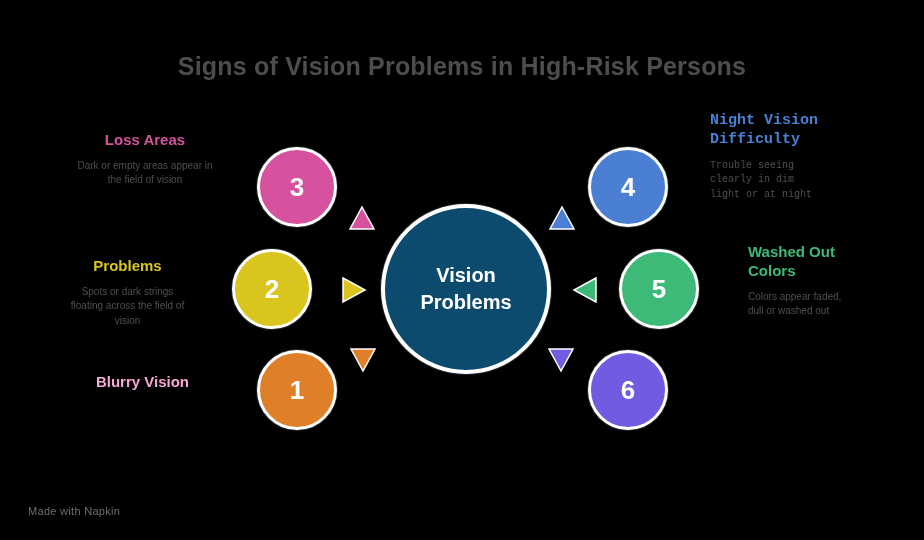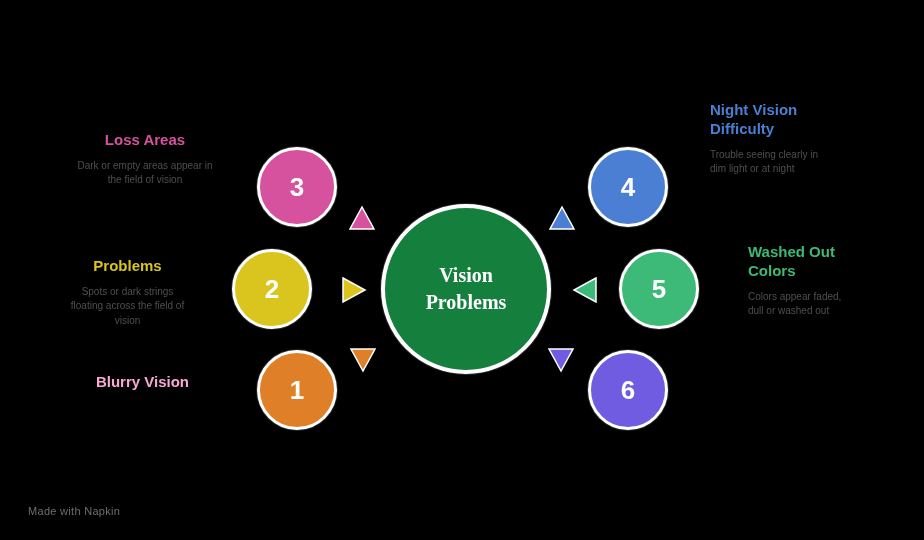--- a/index.html
+++ b/index.html
@@ -29,22 +29,23 @@
   .tblock .ds{font-size:10px;line-height:1.45;color:#4f4f4f;}
   .side-left{text-align:center;}
   .side-right{text-align:left;}
   .watermark{position:absolute;left:28px;top:505px;font-size:11px;color:#6e6e6e;letter-spacing:.3px;}
 </style>
 </head>
 <body>
 
 <div id="stage">
 
+  <div class="title">Signs of Vision Problems in High-Risk Persons</div>
 
-  <div class="circle hub" style="left: 381px; top: 204px; background-color: #15803d; font-family: Liberation Serif, serif;">
+  <div class="circle hub" style="left: 381px; top: 204px; background-color: #0c4a6e;">
     <span>Vision Problems</span>
   </div>
 
   <div class="circle num" style="left: 257px; top: 147px; background-color: rgb(214, 81, 158);">3</div>
   <div class="circle num" style="left: 232px; top: 249px; background-color: rgb(217, 197, 30);">2</div>
   <div class="circle num" style="left: 257px; top: 350px; background-color: rgb(223, 127, 40);">1</div>
 
   <div class="circle num" style="left: 588px; top: 147px; background-color: rgb(74, 127, 212);">4</div>
   <div class="circle num" style="left: 619px; top: 249px; background-color: rgb(61, 186, 119);">5</div>
   <div class="circle num" style="left: 588px; top: 350px; background-color: rgb(111, 92, 224);">6</div>
@@ -75,21 +76,21 @@
 
   <div class="tblock side-left" style="left:55px;top:257px;width:145px;">
     <div class="hd" style="color: rgb(217, 197, 30);">Problems</div>
     <div class="ds" style="width:120px;margin:0 auto;">Spots or dark strings floating across the field of vision</div>
   </div>
 
   <div class="tblock side-left" style="left:60px;top:373px;width:165px;">
     <div class="hd" style="color: #f9a8d4;">Blurry Vision</div>
   </div>
 
-  <div class="tblock side-right" style="left:710px;top:101px;width:125px;">
+  <div class="tblock side-right" style="left:710px;top:112px;width:125px;font-family:Liberation Mono, monospace;">
     <div class="hd" style="color: rgb(74, 127, 212);">Night Vision Difficulty</div>
     <div class="ds" style="width:120px;">Trouble seeing clearly in dim light or at night</div>
   </div>
 
   <div class="tblock side-right" style="left:748px;top:243px;width:115px;">
     <div class="hd" style="color: rgb(61, 186, 119);">Washed Out Colors</div>
     <div class="ds" style="width:110px;">Colors appear faded, dull or washed out</div>
   </div>
 
 

